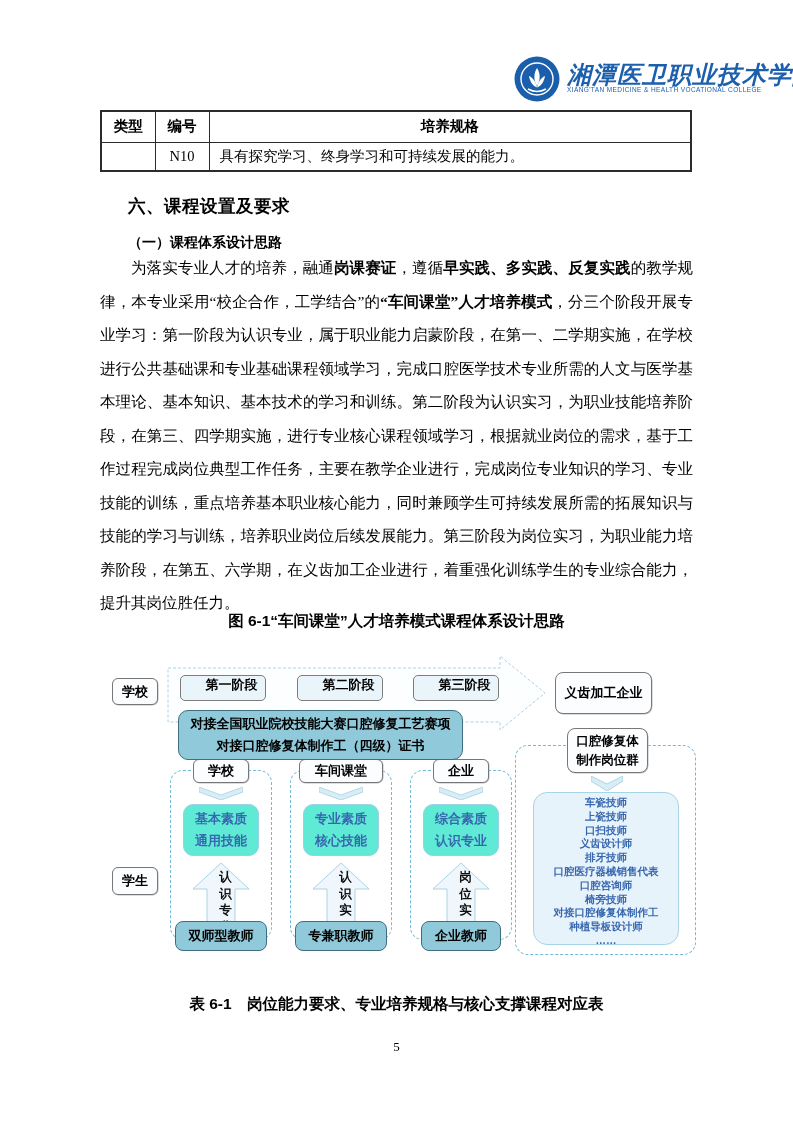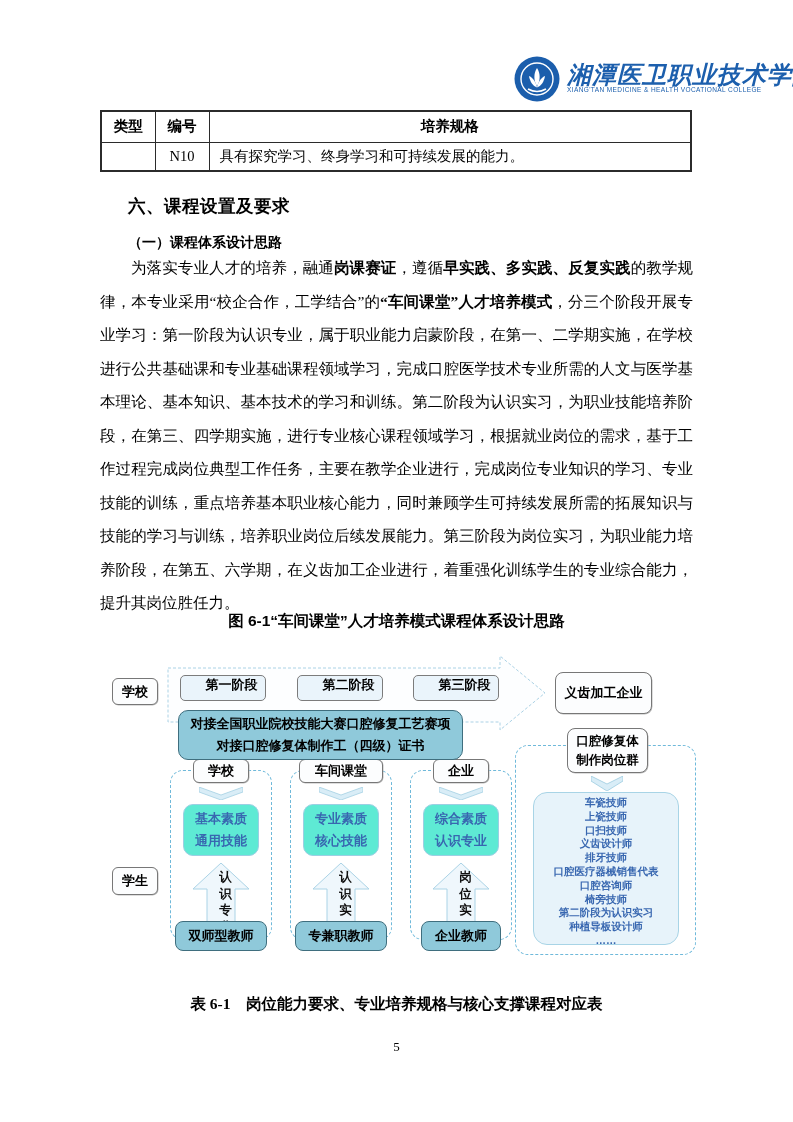--- a/index.html
+++ b/index.html
@@ -58,21 +58,21 @@
   .body-para .b { font-weight: bold; }
 
   .fig-caption {
     position: absolute; left: 0; top: 611px; width: 100%;
     text-align: center; font-weight: bold; font-size: 15.5px;
     font-family: "Liberation Sans", sans-serif;
   }
   .tbl-caption {
     position: absolute; left: 0; top: 994px; width: 100%;
     text-align: center; font-weight: bold; font-size: 15.5px;
-    font-family: Liberation Serif, serif;
+    font-family: Liberation Sans, sans-serif;
   }
   .page-num { position: absolute; left: 0; top: 1039px; width: 100%; text-align: center; font-size: 13px; }
 
   
   .diagram {
     position: absolute; left: 97px; top: 652px; width: 600px; height: 308px;
     font-family: "Liberation Sans", sans-serif; font-size: 13px;
   }
   .diagram .abs { position: absolute; }
   .white-box {
@@ -203,21 +203,21 @@
 
     <div class="abs jobs-box" style="left:436px; top:140px; width:146px; height:153px;">
       <div>车瓷技师</div>
       <div>上瓷技师</div>
       <div>口扫技师</div>
       <div>义齿设计师</div>
       <div>排牙技师</div>
       <div>口腔医疗器械销售代表</div>
       <div>口腔咨询师</div>
       <div>椅旁技师</div>
-      <div>第二阶段为认识实习</div>
+      <div>对接口腔修复体制作工</div>
       <div>种植导板设计师</div>
       <div>……</div>
     </div>
 
     <div class="abs dashed-frame" style="left:73px; top:118px; width:102px; height:170px;">
       <div class="abs white-box hdr-box" style="left:50%; top:-12px; transform:translateX(-50%); width:56px;">
         <span>学校</span>
       </div>
       <svg class="abs" style="left:50%; top:16px; transform:translateX(-50%); width:44px; height:13px;" viewBox="0 0 44 13">
         <polygon points="0,0 22,8 44,0 44,5 22,13 0,5" fill="#d9edf7" stroke="#a5d0e3" stroke-width="0.8"></polygon>

